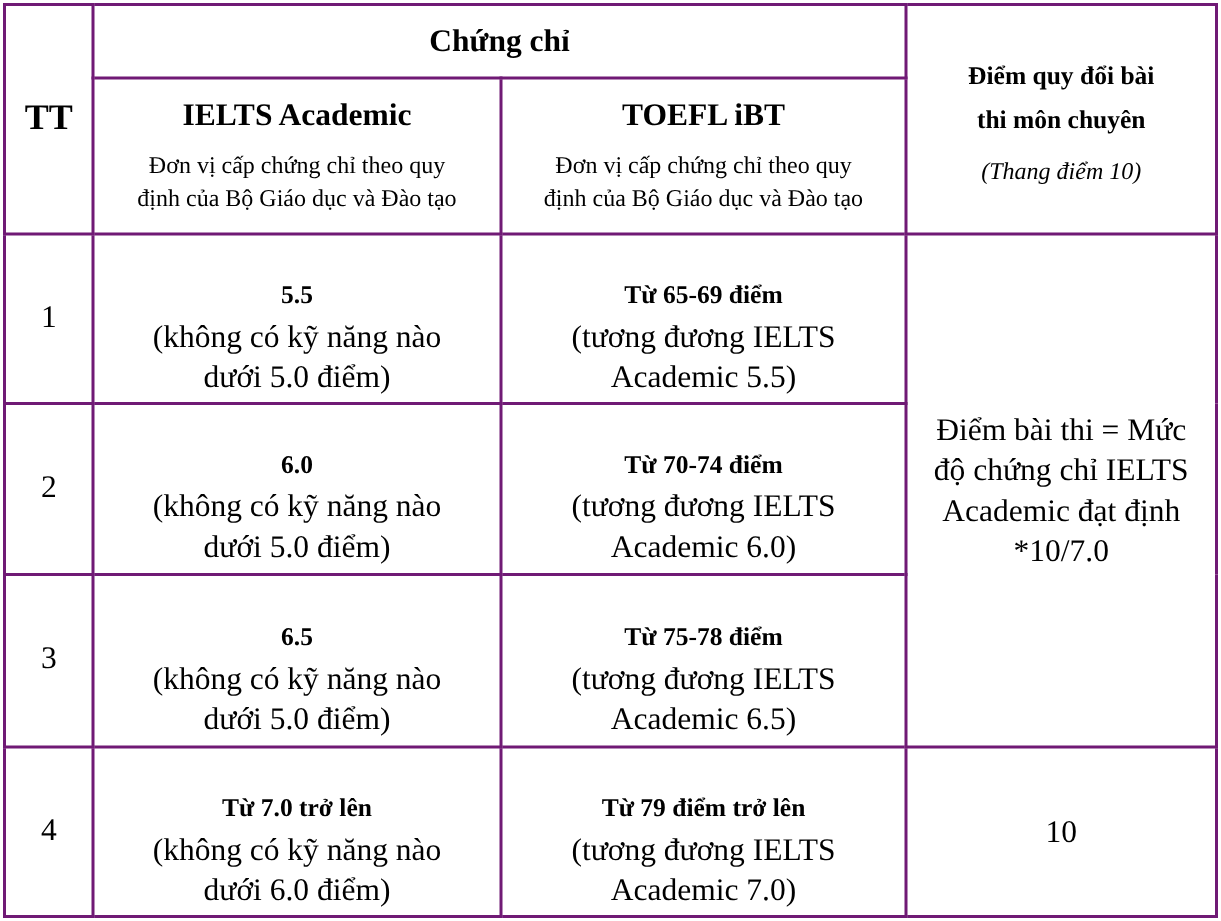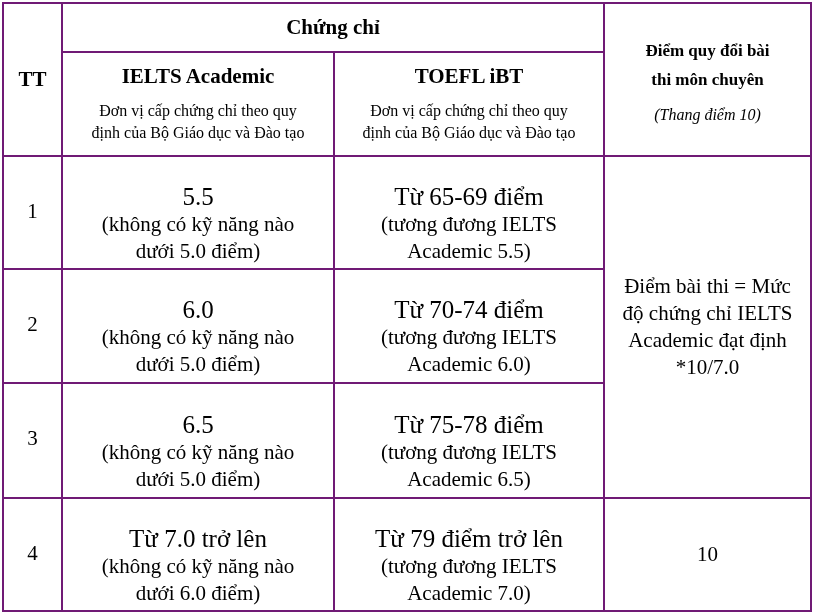--- a/index.html
+++ b/index.html
@@ -5,22 +5,22 @@
   html, body { margin:0; padding:0; background:#fff; }
   body { width:814px; height:614px; overflow:hidden; position:relative;
          font-family:"Liberation Serif", "DejaVu Serif", serif; color:#000; }
   table { position:absolute; left:2px; top:2px; border-collapse:collapse; table-layout:fixed; }
   td { border:2px solid #701a75; text-align:center; vertical-align:middle; padding:0; }
   .b { font-weight:bold; }
   .h-main { font-size:21px; font-weight:bold; }
   .h-sub { font-size:16px; line-height:22px; margin-top:11px; }
   .h-big { font-size:17px; font-weight:bold; line-height:29px; }
   .it { font-style:italic; font-size:16px; margin-top:12px; }
-  .tt { font-size:21px; }
-  .val-b { font-size:25px; font-weight:normal; line-height:24px;margin-top:24px; }
+  .tt { font-size:24px; }
+  .val-b { font-size:17px; font-weight:bold; line-height:24px;margin-top:24px; }
   .val { font-size:21px; line-height:27px; margin-top:2px; }
   .num { font-size:21px; }
   .cell-top { vertical-align:top; padding-top:10px; }
 </style>
 </head>
 <body>
 
 <table>
   <colgroup>
     <col style="width:59px">

